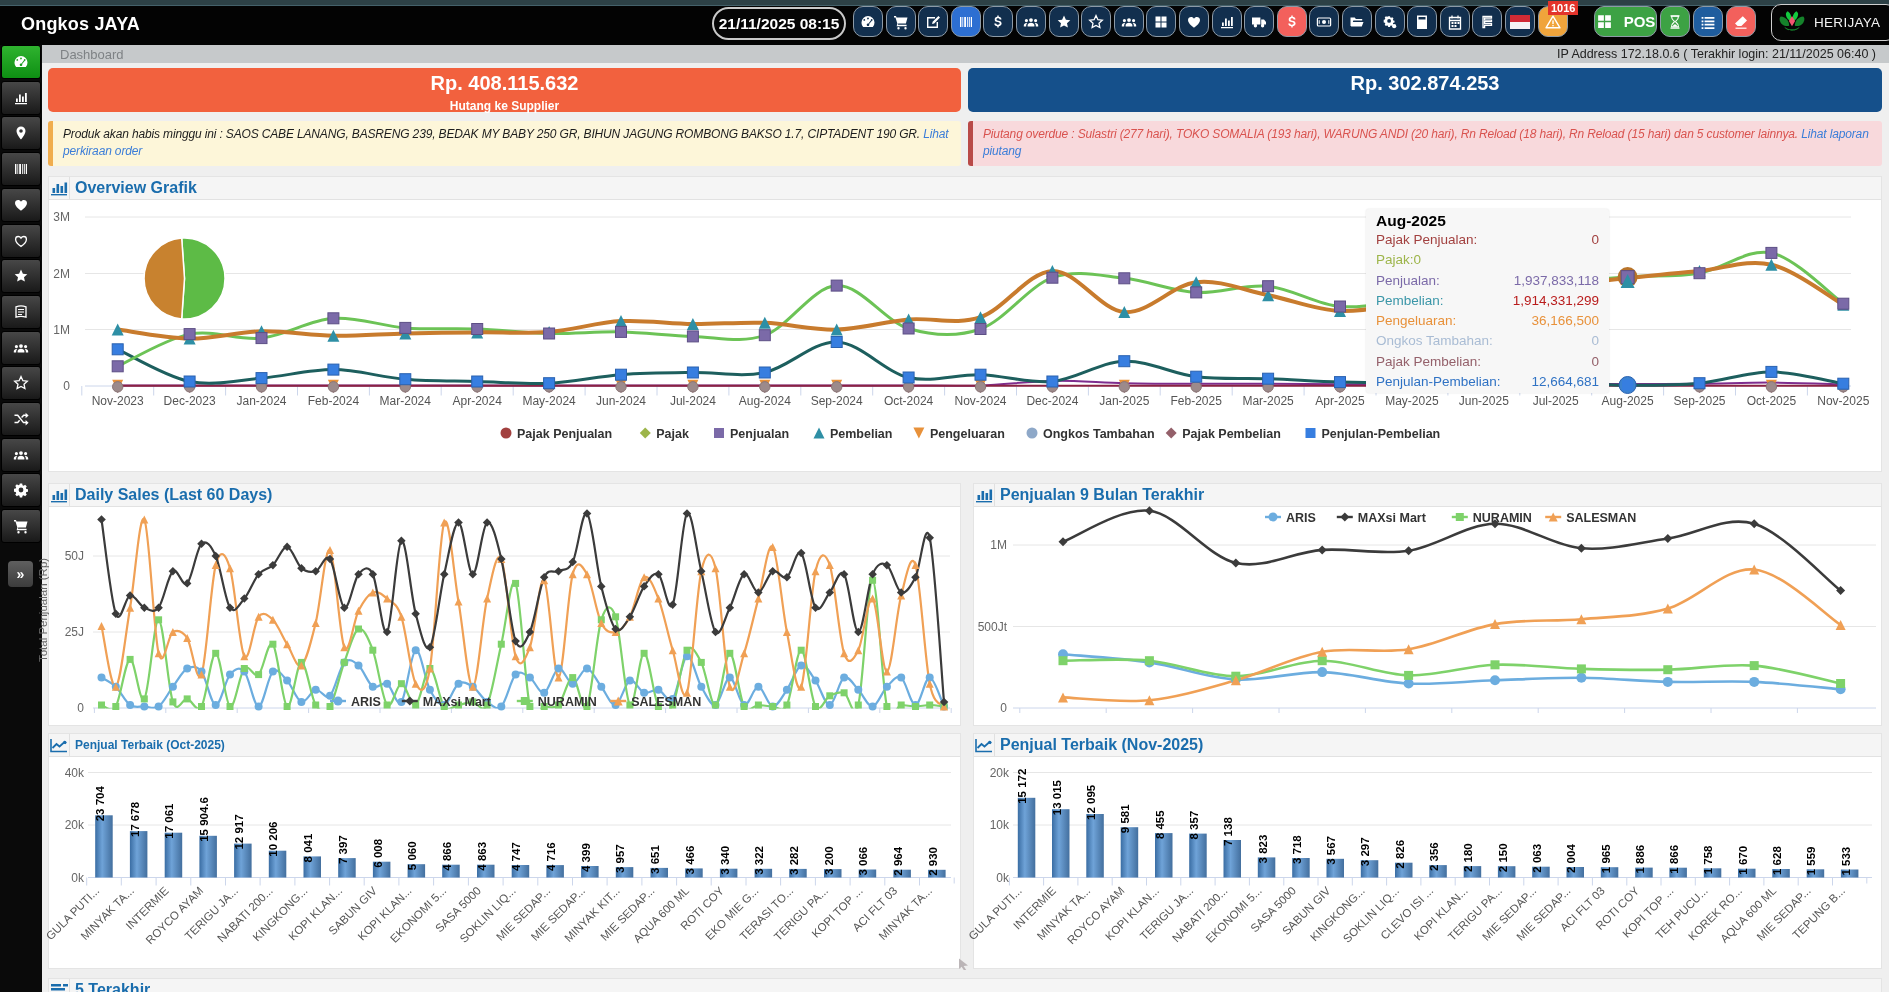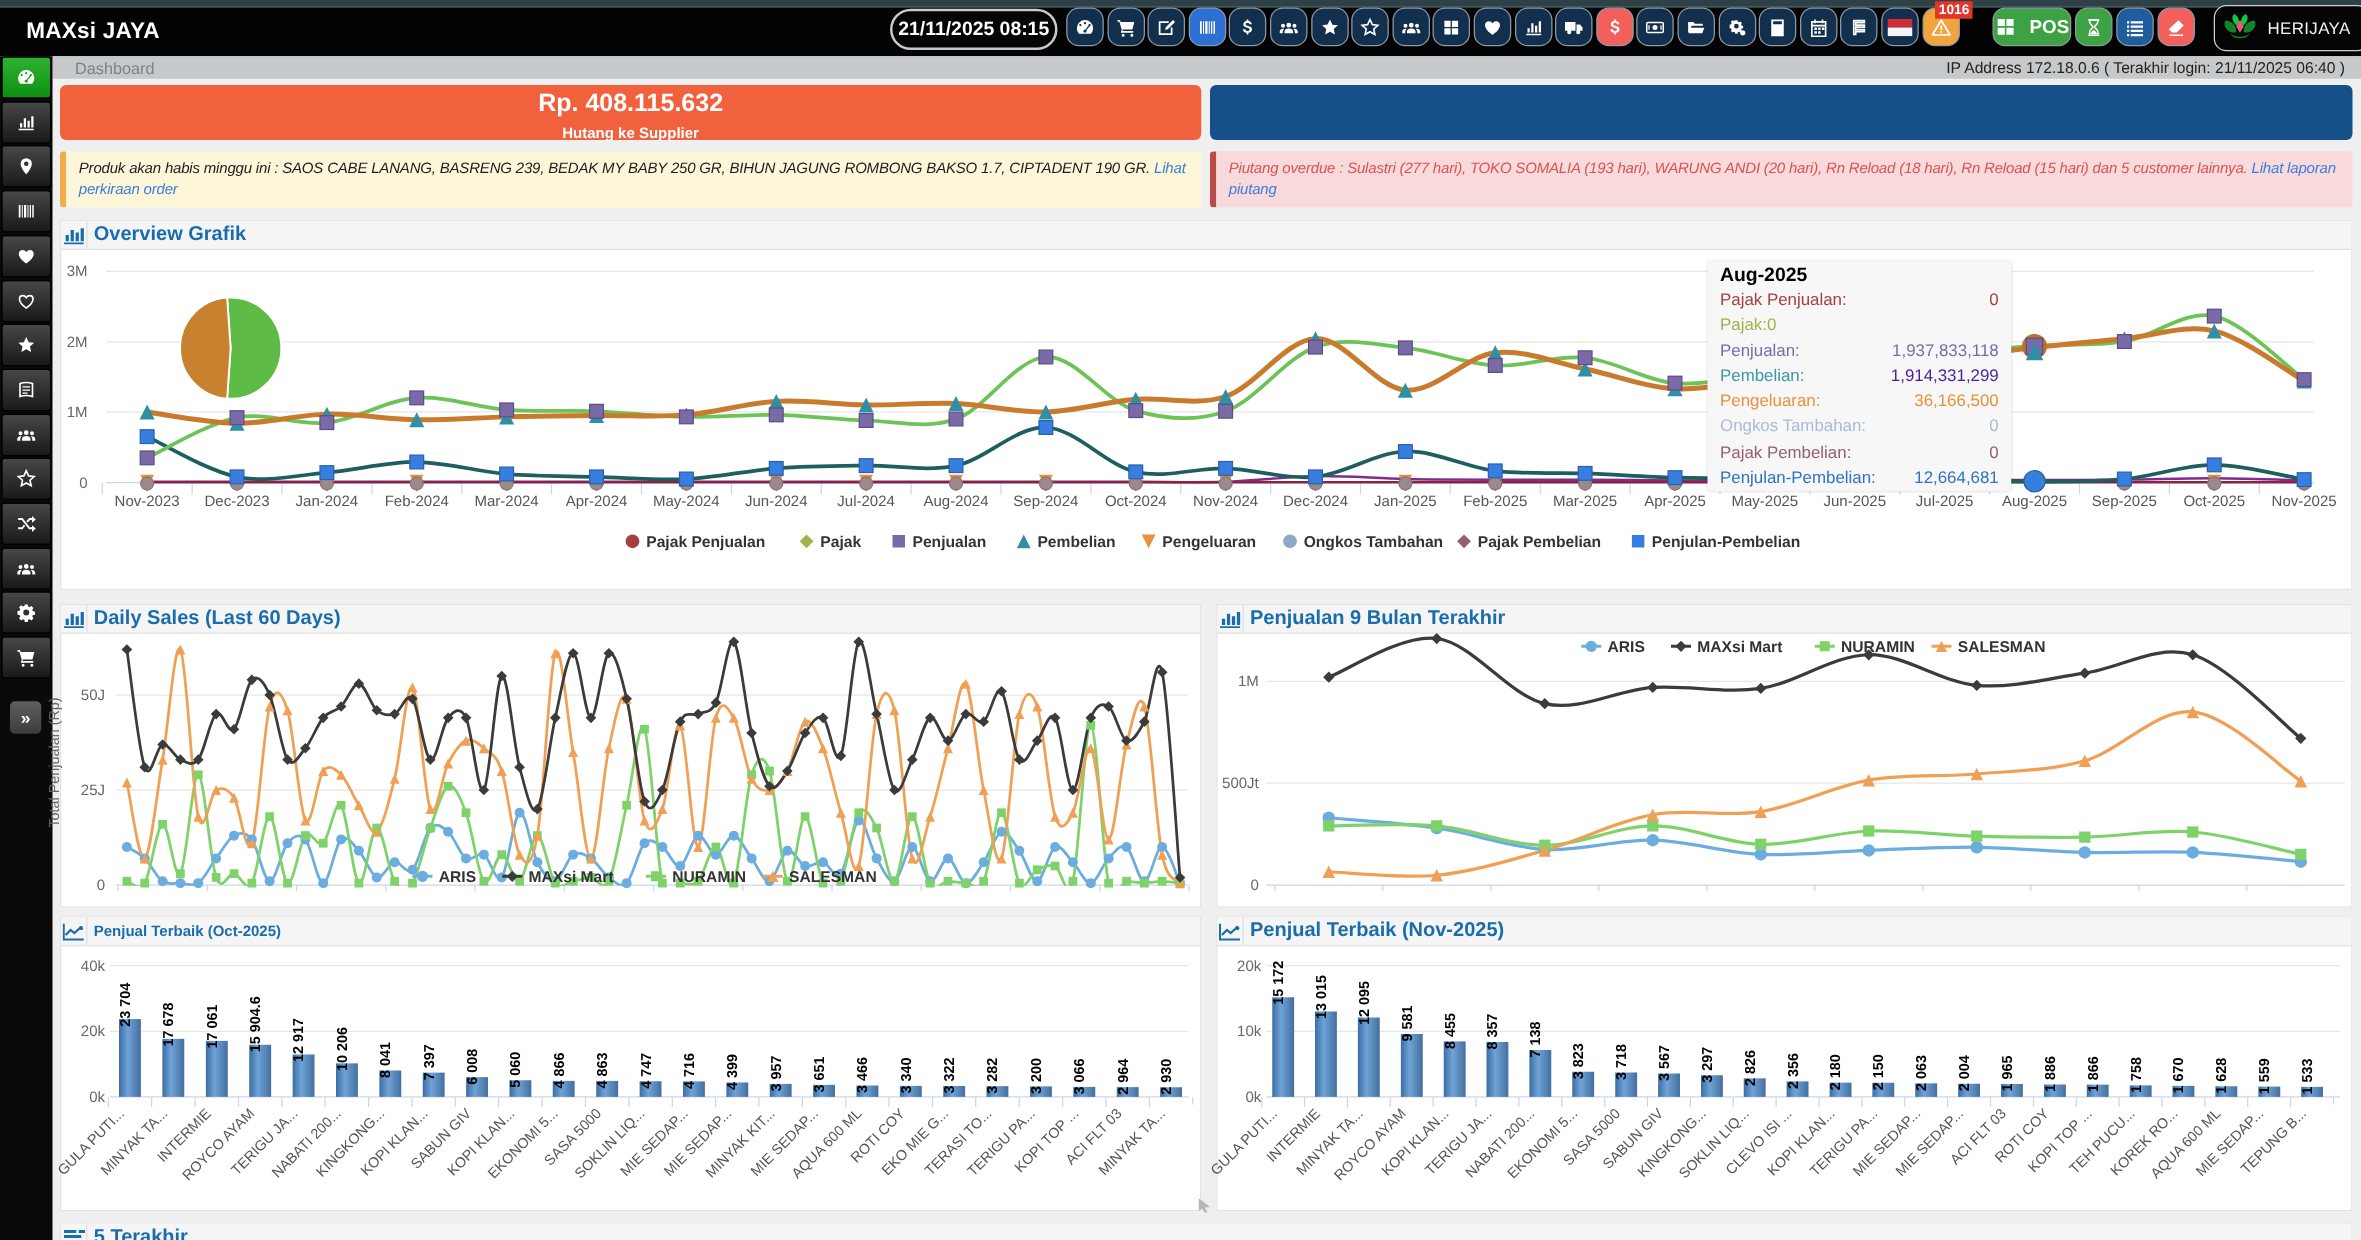--- a/index.html
+++ b/index.html
@@ -2,21 +2,21 @@
 <html><head><meta charset="utf-8">
 <style>
 *{margin:0;padding:0;box-sizing:border-box}
 body{width:1889px;height:992px;background:#efefef;font-family:"Liberation Sans",sans-serif;overflow:hidden;position:relative}
 .abs{position:absolute}
 .card{position:absolute;background:#fff;border:1px solid #e4e4e4}
 svg{display:block}
 </style></head><body>
 <div class="abs" style="left:0;top:0;width:1889px;height:6px;background:#2d4146;border-bottom:1px solid #44616a"></div>
 <div class="abs" style="left:0;top:6px;width:1889px;height:39px;background:#030303"></div>
-<div class="abs" style="left:21px;top:14px;color:#fff;font-size:18px;font-weight:bold;letter-spacing:.2px">MAXsi JAYA</div>
+<div class="abs" style="left:21px;top:14px;color:#fff;font-size:18px;font-weight:bold;letter-spacing:.2px">Ongkos JAYA</div>
 <div class="abs" style="left:712px;top:7px;width:134px;height:33px;background:#050505;border:2px solid #c9c9c9;border-radius:17px;display:flex;align-items:center;justify-content:center;font-size:15.5px;font-weight:bold;color:#fff">21/11/2025 08:15</div>
 <div class="abs" style="left:853px;top:6px;width:30px;height:31px;background:#122f4e;border:1px solid #8d9aa6;border-radius:10px;display:flex;align-items:center;justify-content:center">
     <svg width="16" height="16" viewBox="0 0 16 16">
       <path d="M8 2a6.5 6.5 0 0 0-6.5 6.5c0 1.7.66 3.2 1.7 4.4h9.6a6.47 6.47 0 0 0 1.7-4.4A6.5 6.5 0 0 0 8 2zm0 1.6c.5 0 .9.4.9.9s-.4.9-.9.9-.9-.4-.9-.9.4-.9.9-.9zM4.3 5.1c.5 0 .9.4.9.9s-.4.9-.9.9-.9-.4-.9-.9.4-.9.9-.9zm7.4 0c.5 0 .9.4.9.9s-.4.9-.9.9-.9-.4-.9-.9.4-.9.9-.9zm-1 1.3 1 .5-2.6 3.2c.1.2.2.4.2.7 0 .7-.6 1.3-1.3 1.3s-1.3-.6-1.3-1.3S7.3 9.5 8 9.5c.2 0 .4 0 .5.1z" fill="#fff"></path>
     </svg>
   </div>
 <div class="abs" style="left:886px;top:6px;width:30px;height:31px;background:#122f4e;border:1px solid #8d9aa6;border-radius:10px;display:flex;align-items:center;justify-content:center">
     <svg width="16" height="16" viewBox="0 0 16 16">
       <path d="M1 2h2l.5 1.6h11l-1.6 6H5.2L5 10.8h8.6v1.4H3.6l.8-2.4L2.5 3.4H1zM5.5 13a1.2 1.2 0 1 0 0 2.4 1.2 1.2 0 0 0 0-2.4zm7 0a1.2 1.2 0 1 0 0 2.4 1.2 1.2 0 0 0 0-2.4z" fill="#fff"></path>
     </svg>
@@ -240,20 +240,21 @@
     <svg width="16" height="16" viewBox="0 0 16 16">
       <path d="M1 2h2l.5 1.6h11l-1.6 6H5.2L5 10.8h8.6v1.4H3.6l.8-2.4L2.5 3.4H1zM5.5 13a1.2 1.2 0 1 0 0 2.4 1.2 1.2 0 0 0 0-2.4zm7 0a1.2 1.2 0 1 0 0 2.4 1.2 1.2 0 0 0 0-2.4z" fill="#fff"></path>
     </svg>
   </div>
 <div class="abs" style="left:8px;top:561px;width:25px;height:26px;background:linear-gradient(#5f5f5f,#3c3c3c);border-radius:4px;color:#fff;display:flex;align-items:center;justify-content:center;font-size:14px;font-weight:bold">»</div>
 <div class="abs" style="left:48px;top:68px;width:913px;height:44px;background:#f2613e;border-radius:5px;color:#fff;text-align:center">
     <div style="font-size:20px;font-weight:bold;margin-top:4px">Rp. 408.115.632</div>
     <div style="font-size:12px;font-weight:bold;margin-top:4px">Hutang ke Supplier</div>
   </div>
 <div class="abs" style="left:968px;top:68px;width:914px;height:44px;background:#15508b;border-radius:5px;color:#fff;text-align:center">
+    <div style="font-size:20px;font-weight:bold;margin-top:4px">Rp. 302.874.253</div>
   </div>
 <div class="abs" style="left:48px;top:121px;width:913px;height:45px;background:#fdf6d9;border-left:5px solid #f0ad4e;border-radius:3px;padding:5px 10px;font-size:12px;letter-spacing:-0.15px;font-style:italic;color:#1d1d1d;line-height:17px;white-space:nowrap">Produk akan habis minggu ini : SAOS CABE LANANG, BASRENG 239, BEDAK MY BABY 250 GR, BIHUN JAGUNG ROMBONG BAKSO 1.7, CIPTADENT 190 GR. <span style="color:#3b7dd8">Lihat</span><br><span style="color:#3b7dd8">perkiraan order</span></div>
 <div class="abs" style="left:968px;top:121px;width:914px;height:45px;background:#f8d9dc;border-left:5px solid #b94a48;border-radius:3px;padding:5px 10px;font-size:12px;letter-spacing:-0.15px;font-style:italic;color:#d9534f;line-height:17px;white-space:nowrap">Piutang overdue : Sulastri (277 hari), TOKO SOMALIA (193 hari), WARUNG ANDI (20 hari), Rn Reload (18 hari), Rn Reload (15 hari) dan 5 customer lainnya. <span style="color:#3b7dd8">Lihat laporan</span><br><span style="color:#3b7dd8">piutang</span></div>
 <div class="card" style="left:48px;top:176px;width:1834px;height:296px"></div>
 <div class="abs" style="left:49px;top:177px;width:1832px;height:23px;background:#f5f5f5;border-bottom:1px solid #e2e2e2;display:flex;align-items:stretch">
     <div style="width:21px;display:flex;align-items:center;justify-content:center;border-right:1px solid #e0e0e0">
       <svg width="17" height="15" viewBox="0 0 17 15">
         <path d="M0 13h16v1.4H0z" fill="#1a6dad"></path>
         <path d="M1.5 7h2.6v5H1.5zm4-4h2.6v9H5.5zm4 2h2.6v7H9.5zm4-3.5h2.6V12h-2.6z" fill="#1a6dad"></path>
       </svg>
@@ -510,21 +511,21 @@
     <div style="display:flex;justify-content:flex-start;line-height:20.3px">
       <span style="color:#9db54a">Pajak:</span>
       <span style="color:#9db54a">0</span>
     </div>
     <div style="display:flex;justify-content:space-between;line-height:20.3px">
       <span style="color:#7b6aa8">Penjualan:</span>
       <span style="color:#7b6aa8">1,937,833,118</span>
     </div>
     <div style="display:flex;justify-content:space-between;line-height:20.3px">
       <span style="color:#3a96a8">Pembelian:</span>
-      <span style="color:#4c1d95">1,914,331,299</span>
+      <span style="color:#b91c1c">1,914,331,299</span>
     </div>
     <div style="display:flex;justify-content:space-between;line-height:20.3px">
       <span style="color:#e8913a">Pengeluaran:</span>
       <span style="color:#e8913a">36,166,500</span>
     </div>
     <div style="display:flex;justify-content:space-between;line-height:20.3px">
       <span style="color:#a9bcd4">Ongkos Tambahan:</span>
       <span style="color:#a9bcd4">0</span>
     </div>
     <div style="display:flex;justify-content:space-between;line-height:20.3px">

